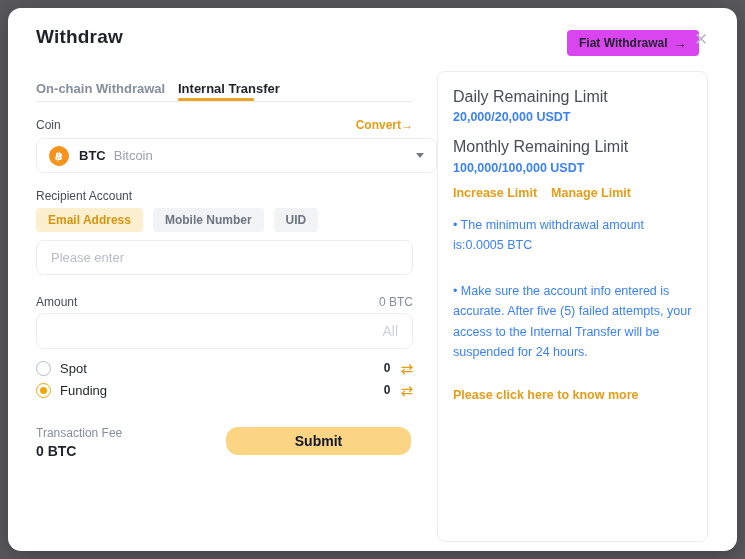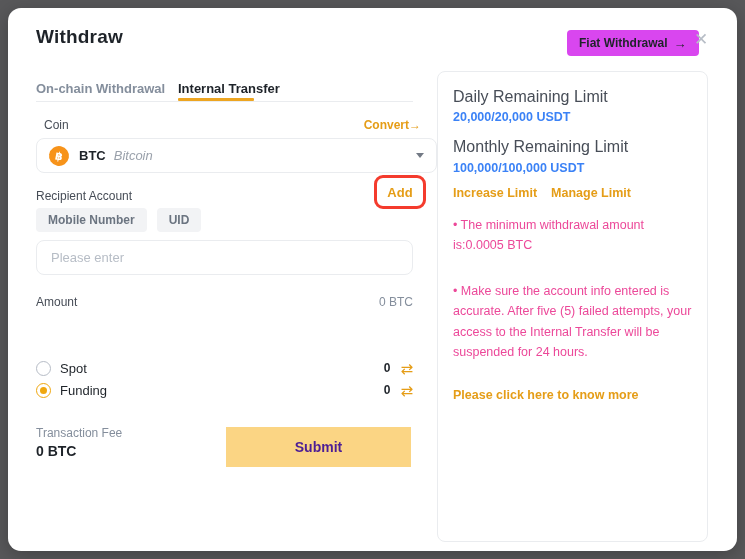--- a/index.html
+++ b/index.html
@@ -20,29 +20,29 @@
   .tab{font-size:13px;font-weight:700;cursor:pointer;}
   .tab-onchain{left:28px;top:73px;color:#848e9c;}
   .tab-internal{left:170px;top:73px;color:#1e2329;}
   .tab-underline{left:170px;top:90px;width:76px;height:3px;background:#eda521;border-radius:1px;}
   .tab-hairline{left:28px;top:93px;width:377px;height:1px;background:#eaecef;}
 
   
   .row-label{width:377px;display:flex;justify-content:space-between;align-items:center;}
   .lbl{font-size:12px;color:#474d57;}
   .link{color:#e59d17;font-weight:600;cursor:pointer;}
-  .coin-label-row{left:36px;top:110px;}
+  .coin-label-row{left:28px;top:110px;}
   .coin-label-row .link{font-size:12px;}
 
   .coin-box{left:28px;top:130px;width:375px;height:33px;border:1px solid #eaecef;border-radius:8px;
             display:flex;align-items:center;padding:0 12px;cursor:pointer;background:#fff;}
   .btc-icon{width:20px;height:20px;border-radius:50%;background:#f7931a;color:#fff;display:flex;
             align-items:center;justify-content:center;font-size:11px;font-weight:700;transform:rotate(0.03turn);}
   .coin-sym{margin-left:10px;font-size:13px;font-weight:700;color:#1e2329;}
-  .coin-name{margin-left:8px;font-size:13px;color:#9aa1ab;font-style:italic;}
+  .coin-name{margin-left:8px;font-size:13px;color:#9aa1ab;}
   .caret{margin-left:auto;width:0;height:0;border-left:4px solid transparent;border-right:4px solid transparent;
          border-top:5px solid #737a85;}
 
   .recipient-row{left:28px;top:181px;}
   .add-box{left:366px;top:167px;width:46px;height:28px;border:3px solid #f43b2d;border-radius:9px;
            display:flex;align-items:center;justify-content:center;}
   .add-box .link{font-size:13px;}
 
   .chips{left:28px;top:200px;display:flex;gap:10px;}
   .chip{height:24px;display:flex;align-items:center;padding:0 12px;border-radius:4px;font-size:12px;
@@ -65,31 +65,31 @@
   .radio.checked{border-color:#f0a70e;}
   .radio.checked::after{content:"";width:7px;height:7px;border-radius:50%;background:#f0a70e;}
   .acct-label{margin-left:9px;font-size:13px;color:#1e2329;}
   .acct-val{margin-left:auto;font-size:12px;font-weight:600;color:#1e2329;margin-right:10px;}
   .swap{color:#e59d17;font-size:15px;line-height:1;cursor:pointer;}
 
   .fee-block{left:28px;top:418px;}
   .fee-label{font-size:12px;color:#848e9c;}
   .fee-value{font-size:14px;font-weight:700;color:#1e2329;margin-top:3px;}
 
-  .submit{left:218px;top:419px;width:185px;height:40px;background:#fbd584;border-radius:0;border:none;
-          font-size:14px;font-weight:600;color:#4c1d95;cursor:not-allowed;font-family:inherit;}
+  .submit{left:218px;top:419px;width:185px;height:28px;background:#fbd584;border-radius:12px;border:none;
+          font-size:14px;font-weight:600;color:#0f172a;cursor:not-allowed;font-family:inherit;}
 
   
   .panel{left:429px;top:63px;width:271px;height:471px;border:1px solid #eaecef;border-radius:8px;
          box-sizing:border-box;padding:13px 15px;}
   .panel .plabel{font-size:16px;color:#474d57;line-height:1.45;}
   .panel .pvalue{font-size:12.5px;color:#3b82f6;font-weight:600;line-height:1.45;margin-bottom:9px;}
   .panel .links-row{display:flex;gap:14px;margin-top:4px;margin-bottom:15px;}
   .panel .links-row .link{font-size:12.5px;}
-  .bullet{font-size:12.5px;color:#ec4899;line-height:1.62;margin-bottom:26px;}
+  .bullet{font-size:12.5px;color:#3b82f6;line-height:1.62;margin-bottom:26px;}
   .know-more{font-size:12.5px;}
 </style>
 </head>
 <body>
 
 <div class="stage">
   <div class="dialog">
 
     <div class="abs title">Withdraw</div>
 
@@ -112,35 +112,34 @@
     <div class="abs coin-box">
       <span class="btc-icon">฿</span>
       <span class="coin-sym">BTC</span>
       <span class="coin-name">Bitcoin</span>
       <span class="caret"></span>
     </div>
 
     <div class="abs row-label recipient-row">
       <span class="lbl">Recipient Account</span>
     </div>
-    <div class="abs add-box">
-      <span class="link">Add</span>
-    </div>
 
     <div class="abs chips">
+      <div class="chip active">Email Address</div>
       <div class="chip">Mobile Number</div>
       <div class="chip">UID</div>
     </div>
 
     <input class="abs text-input input-recipient" placeholder="Please enter" style="">
 
     <div class="abs row-label amount-label-row">
       <span class="lbl">Amount</span>
       <span class="balance">0 BTC</span>
     </div>
+    <input class="abs text-input input-amount" placeholder="All" style="">
 
     <div class="abs acct-row acct-spot">
       <span class="radio"></span>
       <span class="acct-label">Spot</span>
       <span class="acct-val">0</span>
       <span class="swap">⇄</span>
     </div>
     <div class="abs acct-row acct-funding">
       <span class="radio checked"></span>
       <span class="acct-label">Funding</span>

